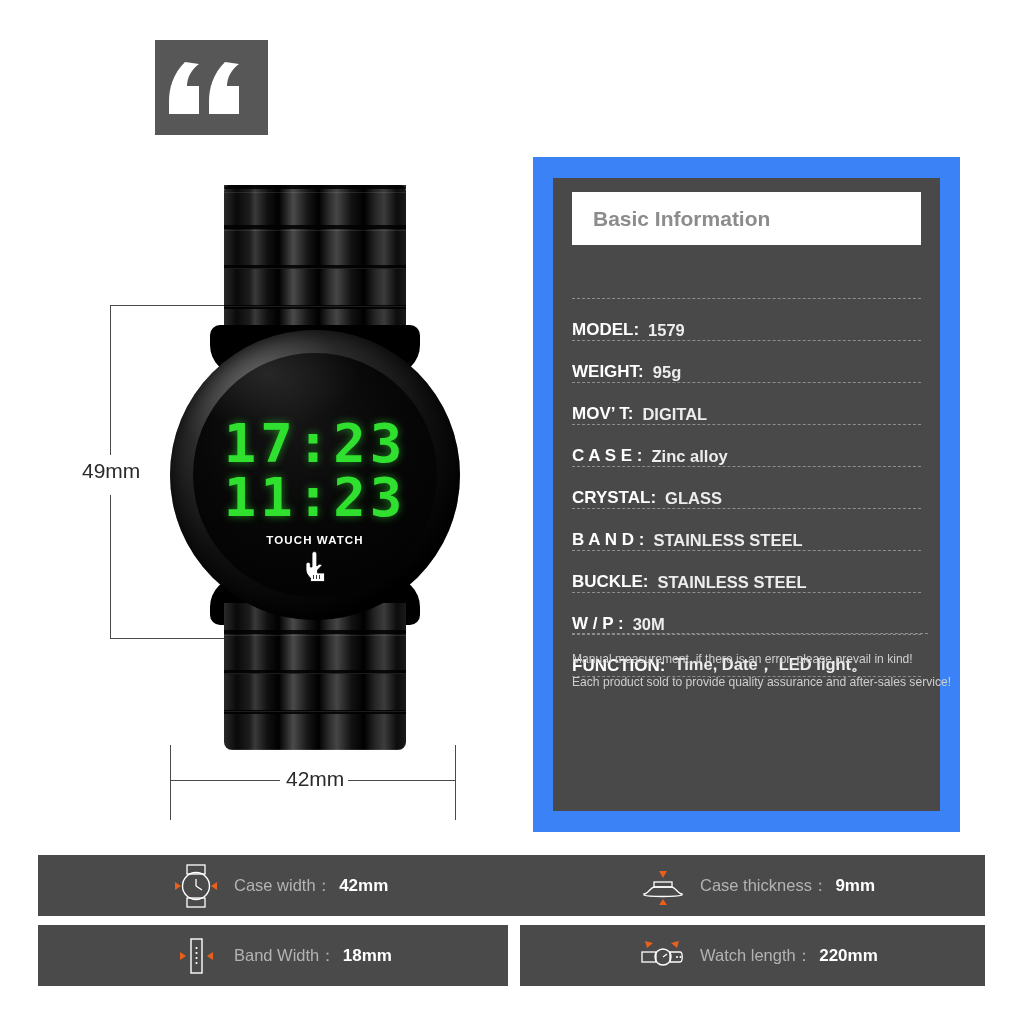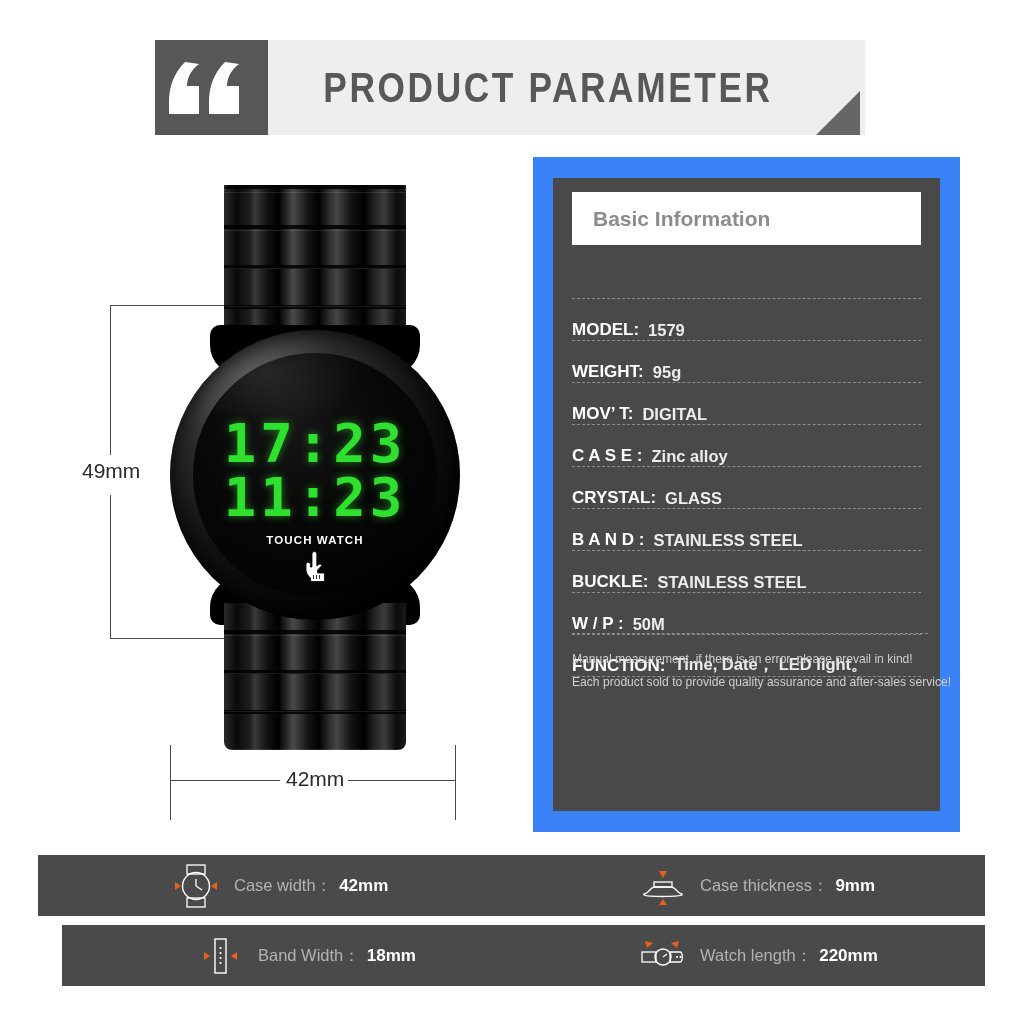--- a/index.html
+++ b/index.html
@@ -328,21 +328,21 @@
   }
   .card {
     position: absolute;
     background: #4a4a4a;
     display: flex;
     align-items: center;
     height: 61px;
   }
   .card-a { left: 0;     top: 0;  width: 492px; }
   .card-b { left: 482px; top: 0;  width: 465px; }
-  .card-c { left: 0;     top: 70px; width: 470px; margin-left: 24px; }
+  .card-c { left: 0;     top: 70px; width: 470px; }
   .card-d { left: 482px; top: 70px; width: 465px; }
   .card-icon {
     width: 64px;
     height: 46px;
     margin-left: 126px;
     flex: 0 0 auto;
     display: flex;
     align-items: center;
     justify-content: center;
   }
@@ -363,24 +363,20 @@
 </style>
 </head>
 <body>
 
 <div class="header">
   <div class="header-quote-block">
     <svg class="header-quote-glyph" viewBox="0 0 113 95">
       <path d="M30 22 C18 34 14 48 14 62 L14 74 L44 74 L44 46 L32 46 C32 38 36 30 44 24 Z" fill="#ffffff"></path>
       <path d="M70 22 C58 34 54 48 54 62 L54 74 L84 74 L84 46 L72 46 C72 38 76 30 84 24 Z" fill="#ffffff"></path>
     </svg>
-  </div>
-  <div class="header-bar">
-    <div class="header-title">PRODUCT PARAMETER</div>
-    <div class="header-corner-triangle"></div>
   </div>
 </div>
 
 <div class="product-area">
 
   <div class="dim-line dim-h" style="left:50px; top:145px; width:175px;"></div>
   <div class="dim-line dim-h" style="left:50px; top:478px; width:175px;"></div>
   <div class="dim-line dim-v" style="left:50px; top:145px; height:150px;"></div>
   <div class="dim-line dim-v" style="left:50px; top:335px; height:143px;"></div>
   <div class="dim-label" style="left:20px; top:295px; padding:4px 2px;">49mm</div>
@@ -448,21 +444,21 @@
       <div class="spec-row">
         <span class="spec-label">B A N D :</span>
         <span class="spec-value">STAINLESS STEEL</span>
       </div>
       <div class="spec-row">
         <span class="spec-label">BUCKLE:</span>
         <span class="spec-value">STAINLESS STEEL</span>
       </div>
       <div class="spec-row">
         <span class="spec-label">W / P  :</span>
-        <span class="spec-value">50M</span>
+        <span class="spec-value">30M</span>
       </div>
       <div class="spec-row">
         <span class="spec-label">FUNCTION:</span>
         <span class="spec-value">Time, Date， LED light。</span>
       </div>
     </div>
 
     <div class="spec-note">
       <div class="spec-note-line">Manual measurement, if there is an error, please prevail in kind!</div>
       <div class="spec-note-line">Each product sold to provide quality assurance and after-sales service!</div>

